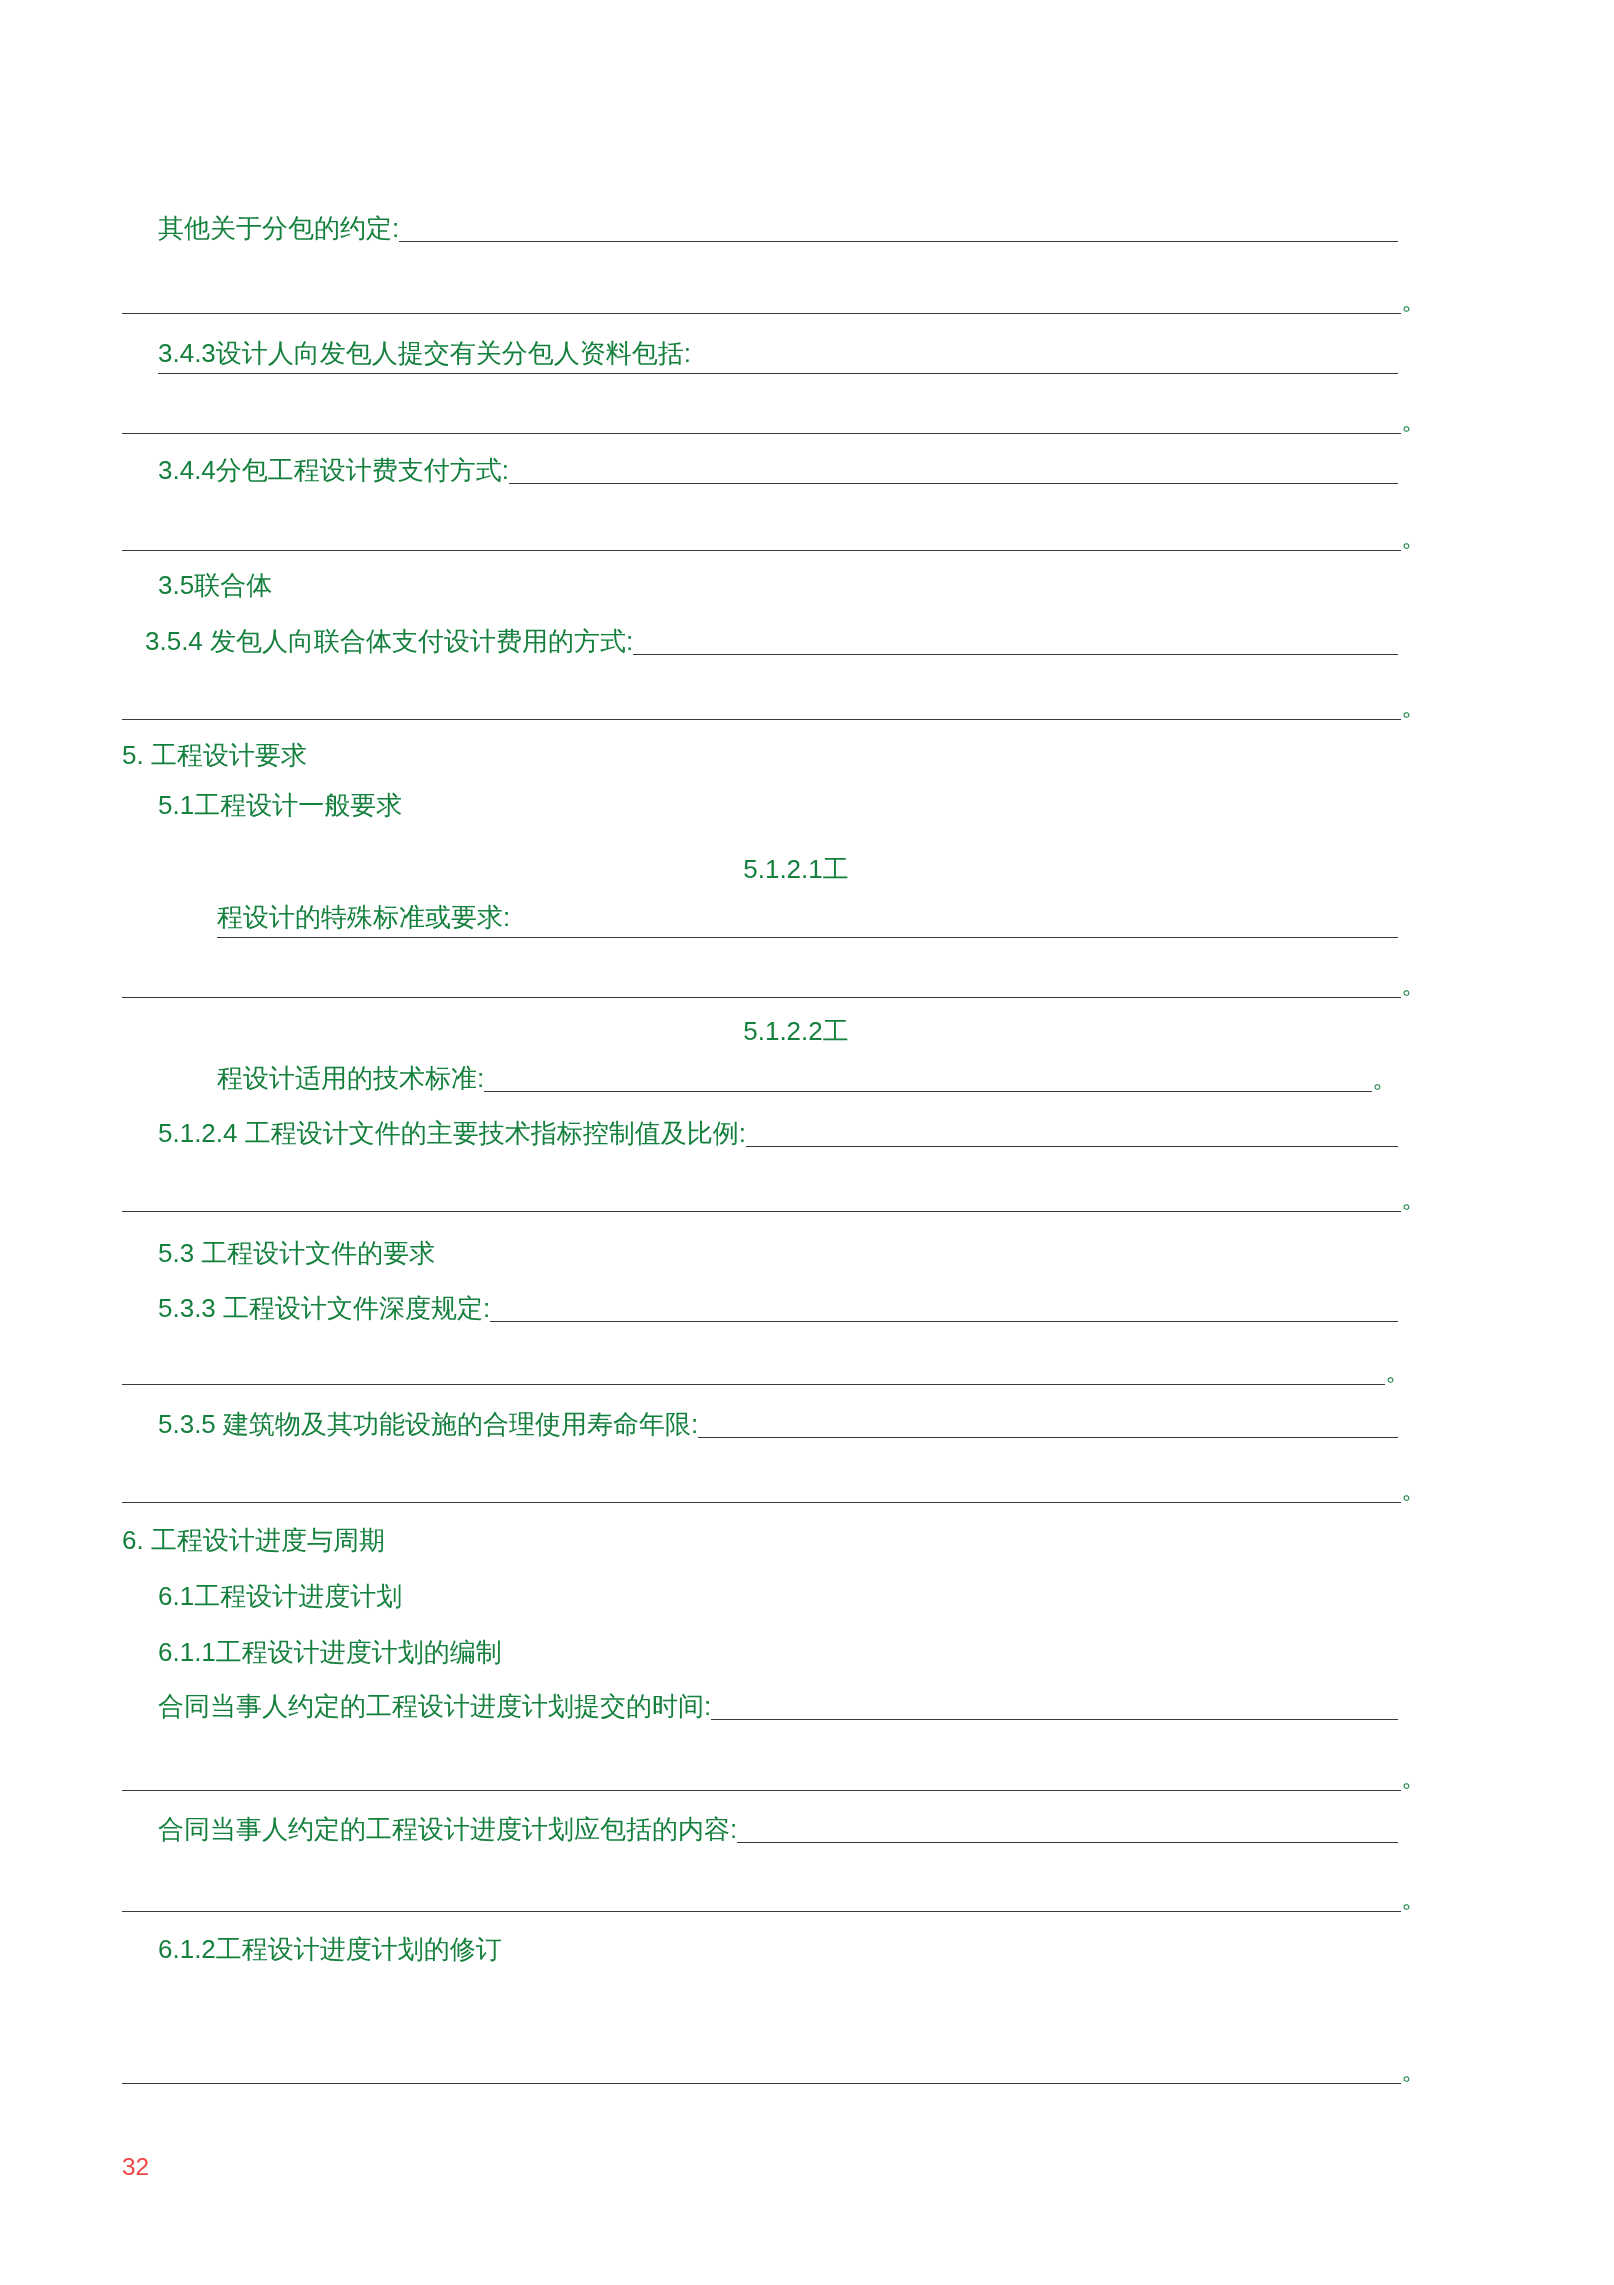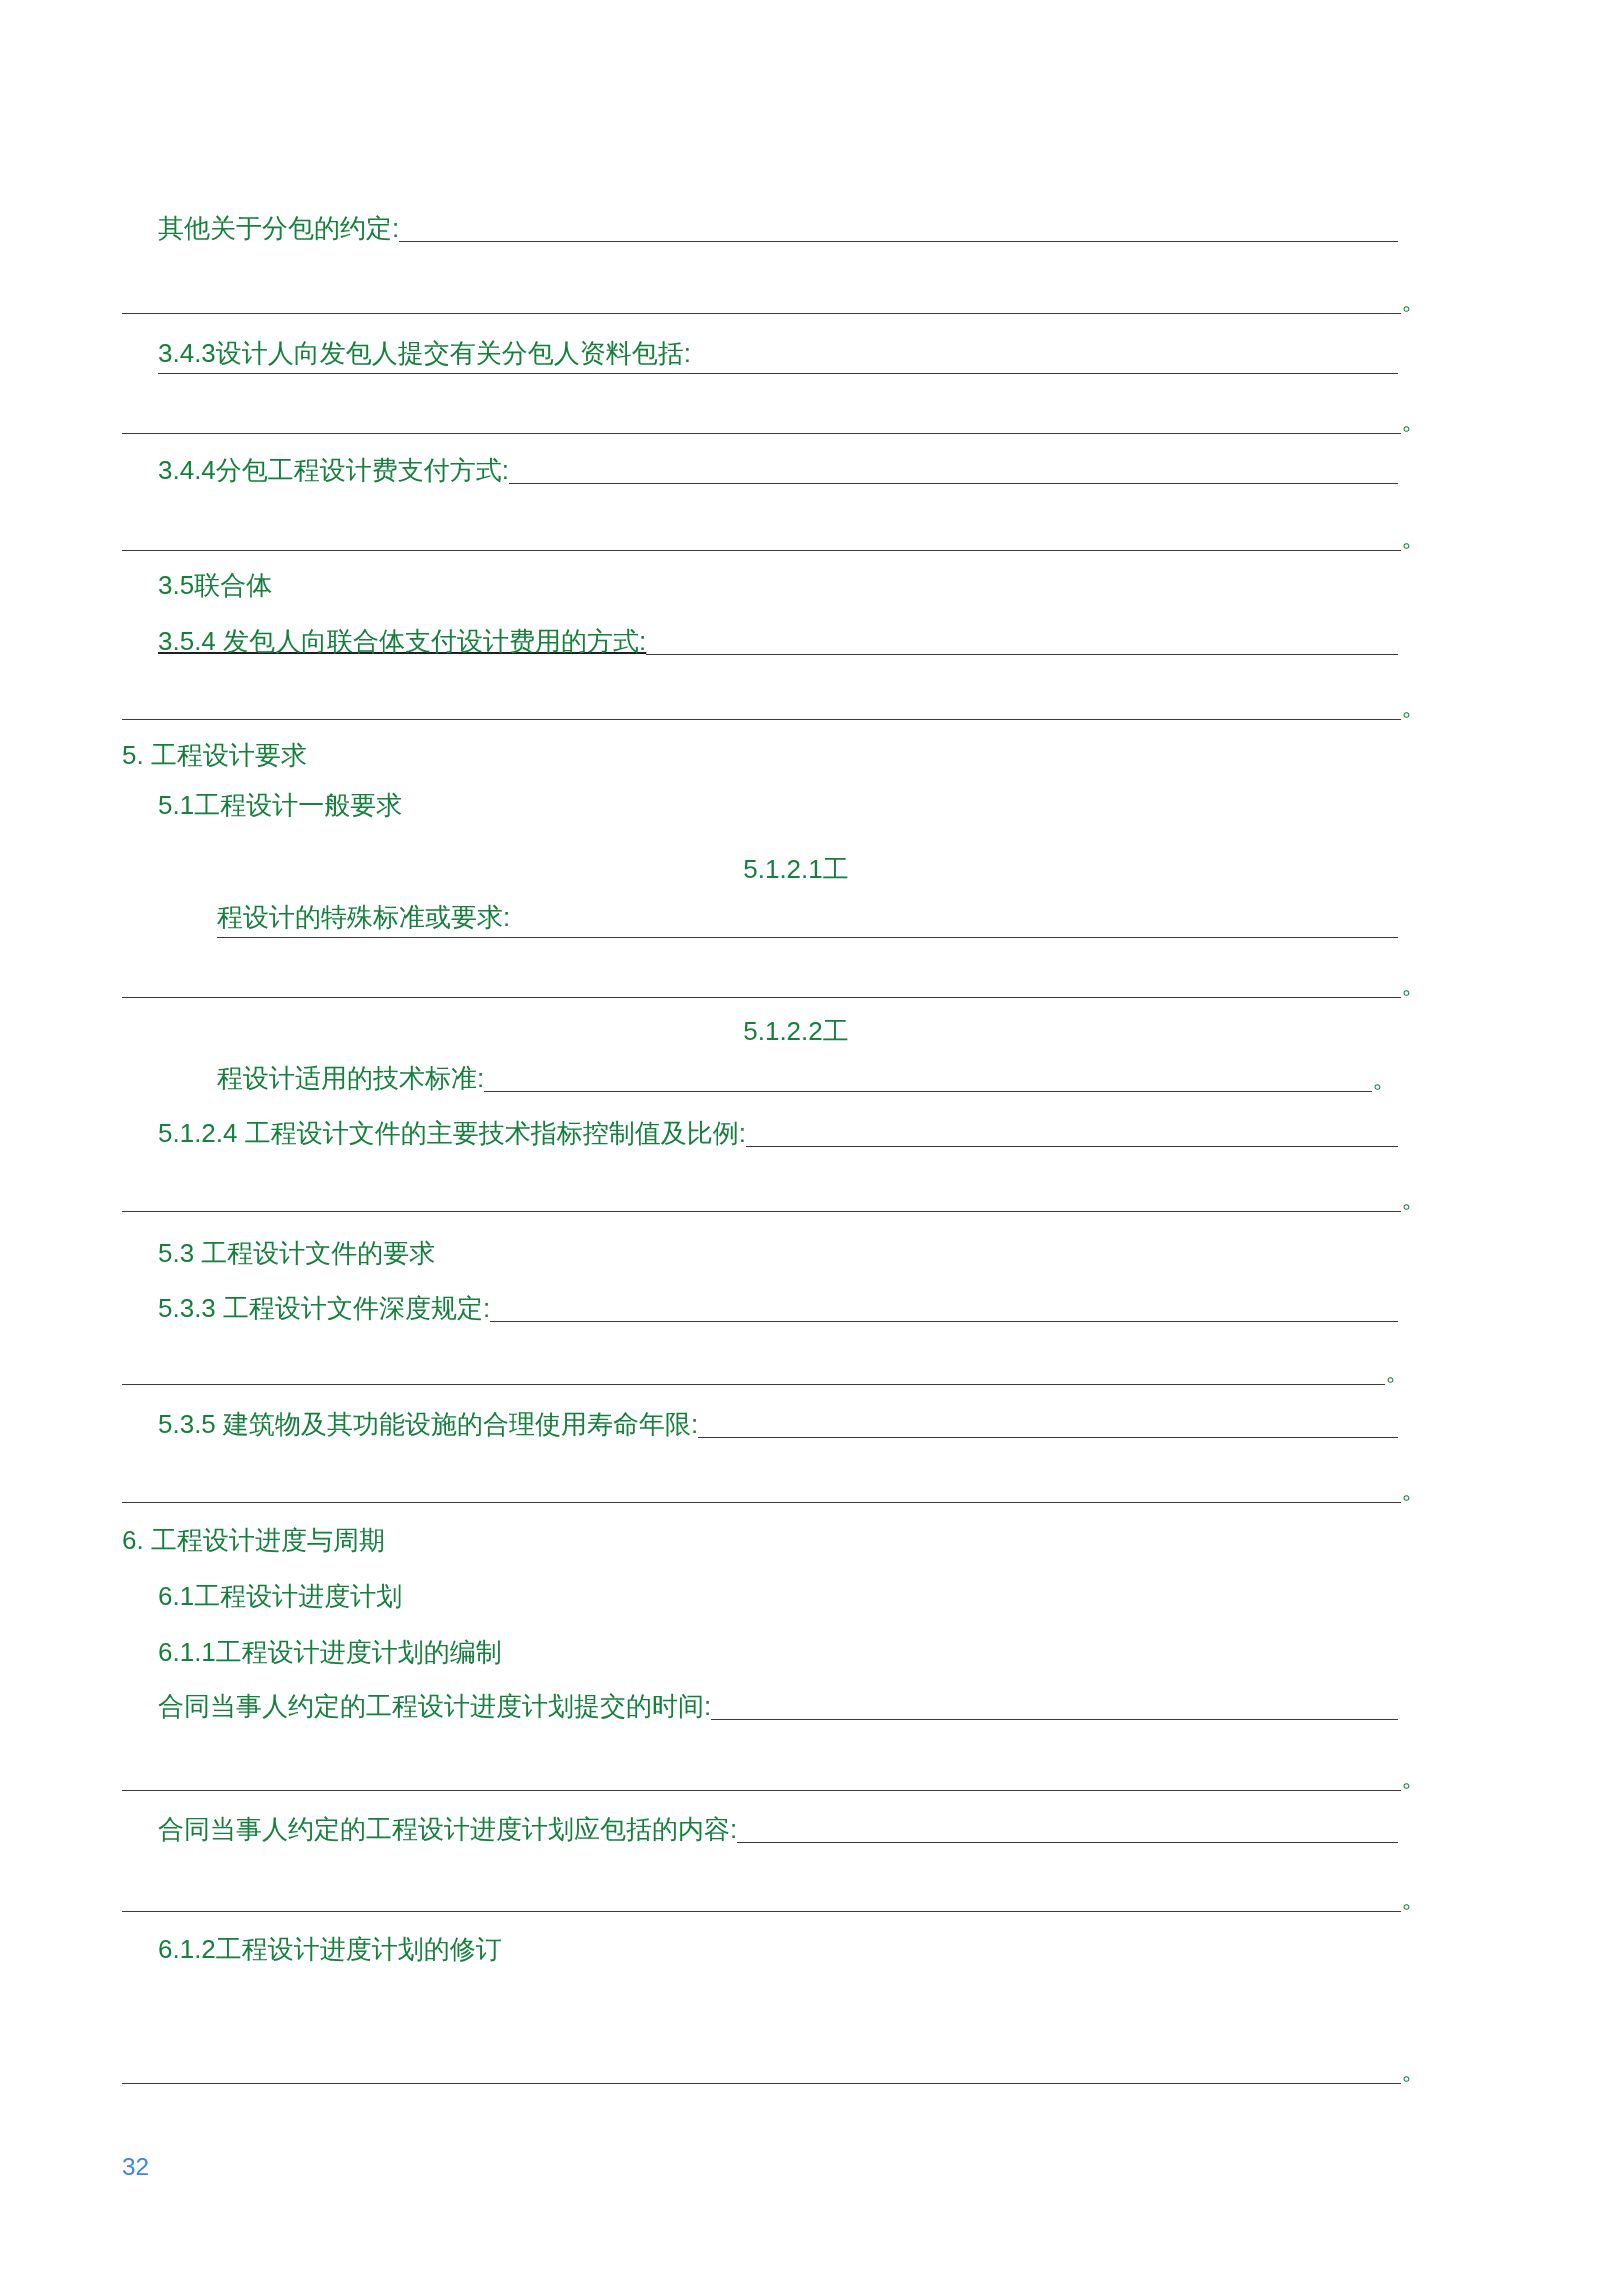--- a/index.html
+++ b/index.html
@@ -33,21 +33,21 @@
     flex: 1 1 auto;
     border-bottom: 1.4px solid #3a3a3a;
     margin-bottom: 6.3px;
     min-width: 36px;
   }
   .row.split { justify-content: center; }
   .pagenum {
     position: absolute;
     font-size: 24.4px;
     line-height: 36px;
-    color: #3b82f6;
+    color: #ef4444;
   }
 </style>
 </head>
 <body>
 
 <div class="page">
 
   <div class="row" style="top:208px; left:158px; right:217px;">
     <span class="label">其他关于分包的约定:</span>
     <span class="fill"></span>
@@ -72,21 +72,21 @@
   </div>
   <div class="row" style="top:517px; left:122px; right:188px;">
     <span class="fill"></span>
     <span class="period">。</span>
   </div>
 
   <div class="row" style="top:565px; left:158px; right:217px;">
     <span class="label">3.5联合体</span>
   </div>
 
-  <div class="row" style="top:621px; left:158px; right:217px;text-decoration:underline;">
+  <div class="row" style="top:621px; left:145px; right:217px;">
     <span class="label">3.5.4 发包人向联合体支付设计费用的方式:</span>
     <span class="fill"></span>
   </div>
   <div class="row" style="top:686px; left:122px; right:188px;">
     <span class="fill"></span>
     <span class="period">。</span>
   </div>
 
   <div class="row" style="top:735px; left:122px; right:217px;">
     <span class="label">5. 工程设计要求</span>

